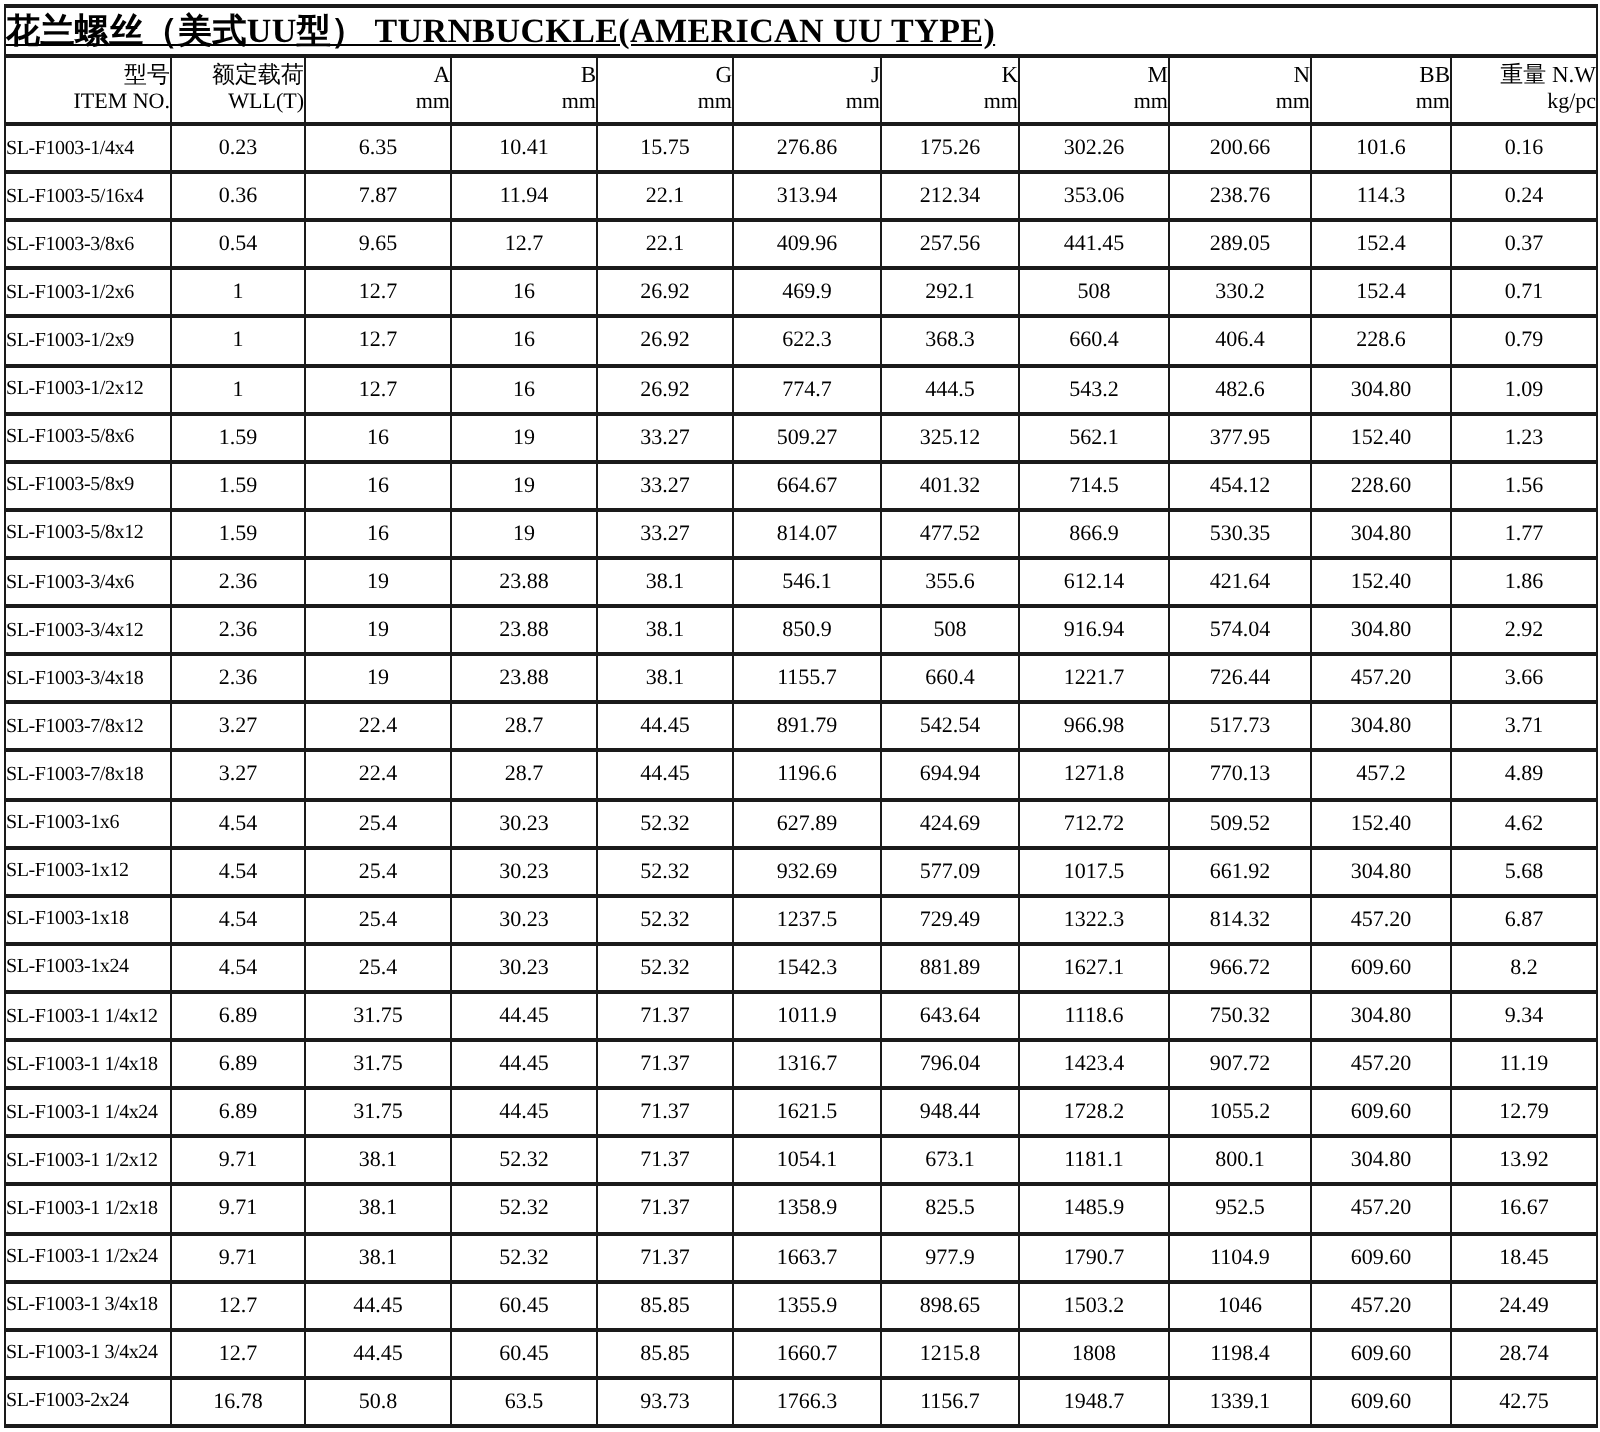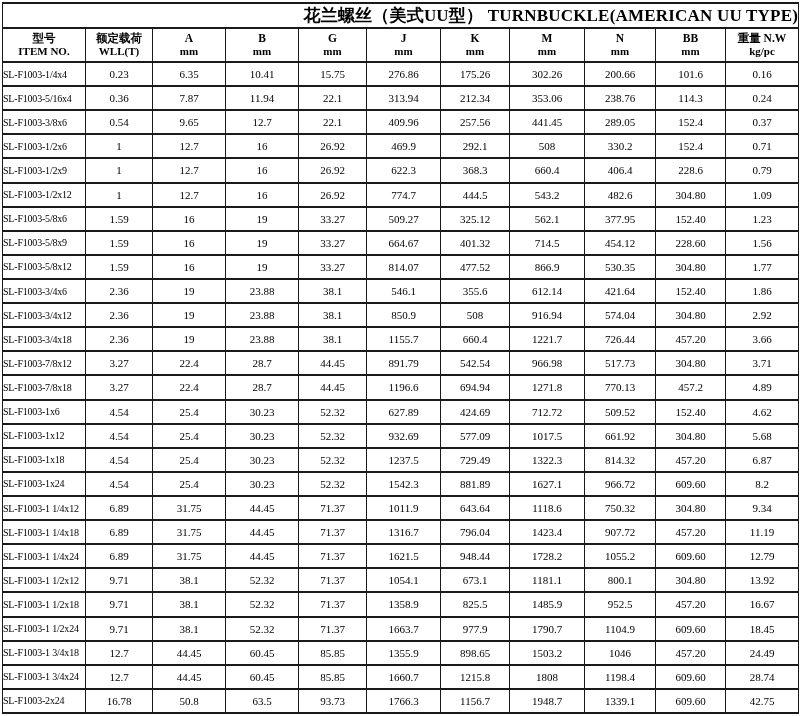--- a/index.html
+++ b/index.html
@@ -30,28 +30,29 @@
     border-width: 2px 1px;
     padding: 0;
     overflow: hidden;
     white-space: nowrap;
     vertical-align: middle;
   }
   tr.title-row th {
     height: 22px;
     font-size: 17px;
     font-weight: bold;
-    text-align: right;
+    text-align: left;
     letter-spacing: 0.2px;
+    text-decoration: underline;
   }
   tr.header-row th {
     height: 32px;
     font-size: 11px;
-    font-weight: bold;
-    text-align: center;
+    font-weight: normal;
+    text-align: right;
     line-height: 1.25;
   }
   tr.header-row .h-name { font-size: 11.5px; }
   tr.header-row .h-unit { font-size: 11px; }
   tbody td {
     height: 21.9px;
     font-size: 11px;
     text-align: center;
   }
   tbody td.item-col {

